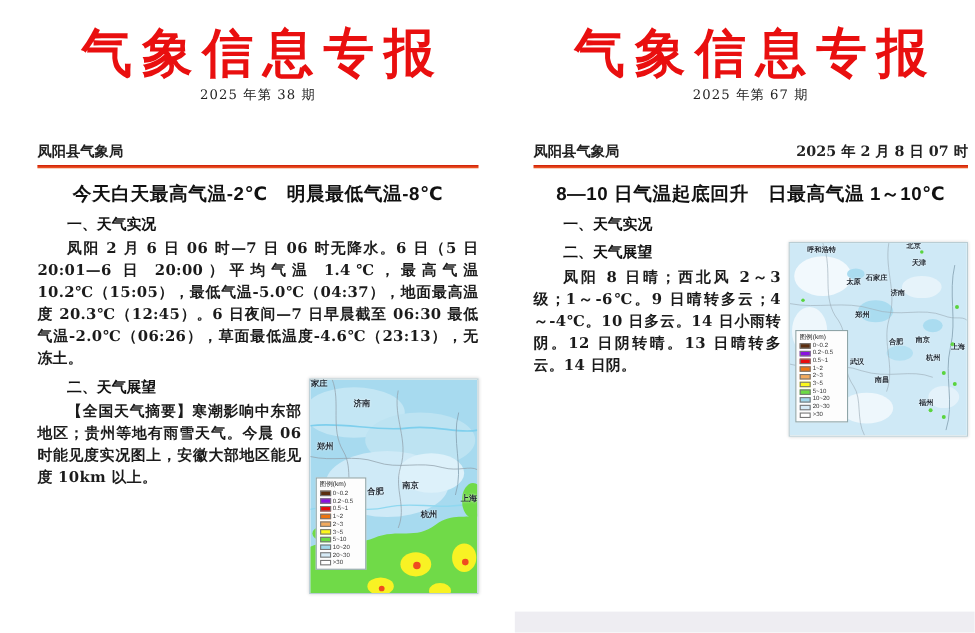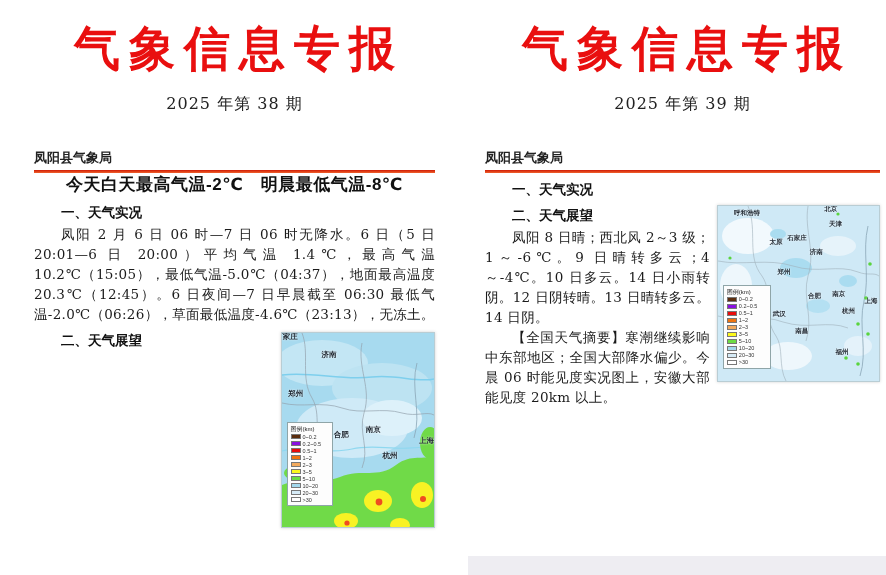--- a/index.html
+++ b/index.html
@@ -22,46 +22,46 @@
 
   .masthead{
     margin-top:8px;text-align:center;
     color:var(--masthead-red);
     font-size:46px;line-height:60px;font-weight:bold;
     letter-spacing:9px;text-indent:9px;
     transform:scaleY(1.04);
     white-space:nowrap;
   }
   .issue-line{
-    margin-top:16px;text-align:center;
-    font-size:16px;letter-spacing:1px;color:#222;
+    text-align:center;
+    font-size:12px;letter-spacing:1px;color:#222;
   }
   .header-row{
     margin-top:34px;display:flex;justify-content:space-between;align-items:flex-end;
     font-size:13px;font-weight:bold;color:#222;gap:19px;
   }
   .red-rule{
     margin-top:3px;height:3px;
     background:linear-gradient(180deg,var(--rule-top),var(--rule-bottom));
   }
   .headline{
-    text-align:center;
+    margin-top:12px;text-align:center;
     font-family:"Liberation Sans","DejaVu Sans",sans-serif;
     font-size:17px;font-weight:bold;color:#111;
     letter-spacing:0.5px;white-space:nowrap;
   }
   .sections{margin-top:6px;}
   .section-title{
     margin:6px 0 2px;font-size:13.5px;font-weight:bold;
     text-indent:2em;line-height:20px;color:#111;
   }
   .body-para{
     margin:0;text-indent:2em;line-height:20px;
     font-size:13.5px;letter-spacing:0.3px;
-    text-align:justify;color:#1b1b1b;
+    text-align:justify;color:#1b1b1b;font-weight:bold;
   }
   .outlook{overflow:visible;}
 
   .map-wrap{
     float:right;position:relative;overflow:hidden;
     border:1px solid #b9cdd4;background:#fff;
     box-shadow:0 0 3px rgba(0,0,0,.18);
     margin:2px 0 4px 7px;
   }
   #page-0 .map-wrap{width:152px;height:194px;}
@@ -184,33 +184,36 @@
                 <span class="legend-swatch" style="background: rgb(214, 235, 247);"></span>
                 <span class="legend-label">20~30</span>
               </div>
               <div class="legend-row">
                 <span class="legend-swatch" style="background: rgb(255, 255, 255);"></span>
                 <span class="legend-label">&gt;30</span>
               </div>
             </div>
           </div>
         <h3 class="section-title">二、天气展望</h3>
+        <p class="body-para">【全国天气摘要】寒潮影响中东部地区；贵州等地有雨雪天气。今晨 06 时能见度实况图上，安徽大部地区能见度 10km 以上。</p>
       </div>
     </div>
   </div>
 </section>
 
 <section class="page" id="page-1">
   <div class="page-inner">
     <div class="masthead">气象信息专报</div>
-    <div class="issue-line">2025 年第 39 期</div>
+    <div class="issue-line">2025 年第 67 期</div>
     <div class="header-row">
       <span>凤阳县气象局</span>
+      <span>2025 年 2 月 8 日 07 时</span>
     </div>
     <div class="red-rule"></div>
+    <div class="headline">8—10 日气温起底回升　日最高气温 1～10℃</div>
 
     <div class="sections">
       <h3 class="section-title">一、天气实况</h3>
 
       <div class="outlook">
         <div class="map-wrap">
           <svg viewBox="0 0 161 175" preserveAspectRatio="none">
             <rect width="161" height="175" fill="#cfe9f6"></rect>
             <ellipse cx="30" cy="30" rx="26" ry="18" fill="#f2f9fd"></ellipse>
             <ellipse cx="18" cy="80" rx="16" ry="22" fill="#eef7fc"></ellipse>
@@ -290,19 +293,18 @@
                 <span class="legend-label">20~30</span>
               </div>
               <div class="legend-row">
                 <span class="legend-swatch" style="background: rgb(255, 255, 255);"></span>
                 <span class="legend-label">&gt;30</span>
               </div>
             </div>
           </div>
         <h3 class="section-title">二、天气展望</h3>
         <p class="body-para">凤阳 8 日晴；西北风 2～3 级；1～-6℃。9 日晴转多云；4～-4℃。10 日多云。14 日小雨转阴。12 日阴转晴。13 日晴转多云。14 日阴。</p>
-        <p class="body-para">【全国天气摘要】寒潮继续影响中东部地区；全国大部降水偏少。今晨 06 时能见度实况图上，安徽大部能见度 20km 以上。</p>
       </div>
     </div>
   </div>
 </section>
 
 <div class="page-edge-band"></div>
 
 </body></html>

